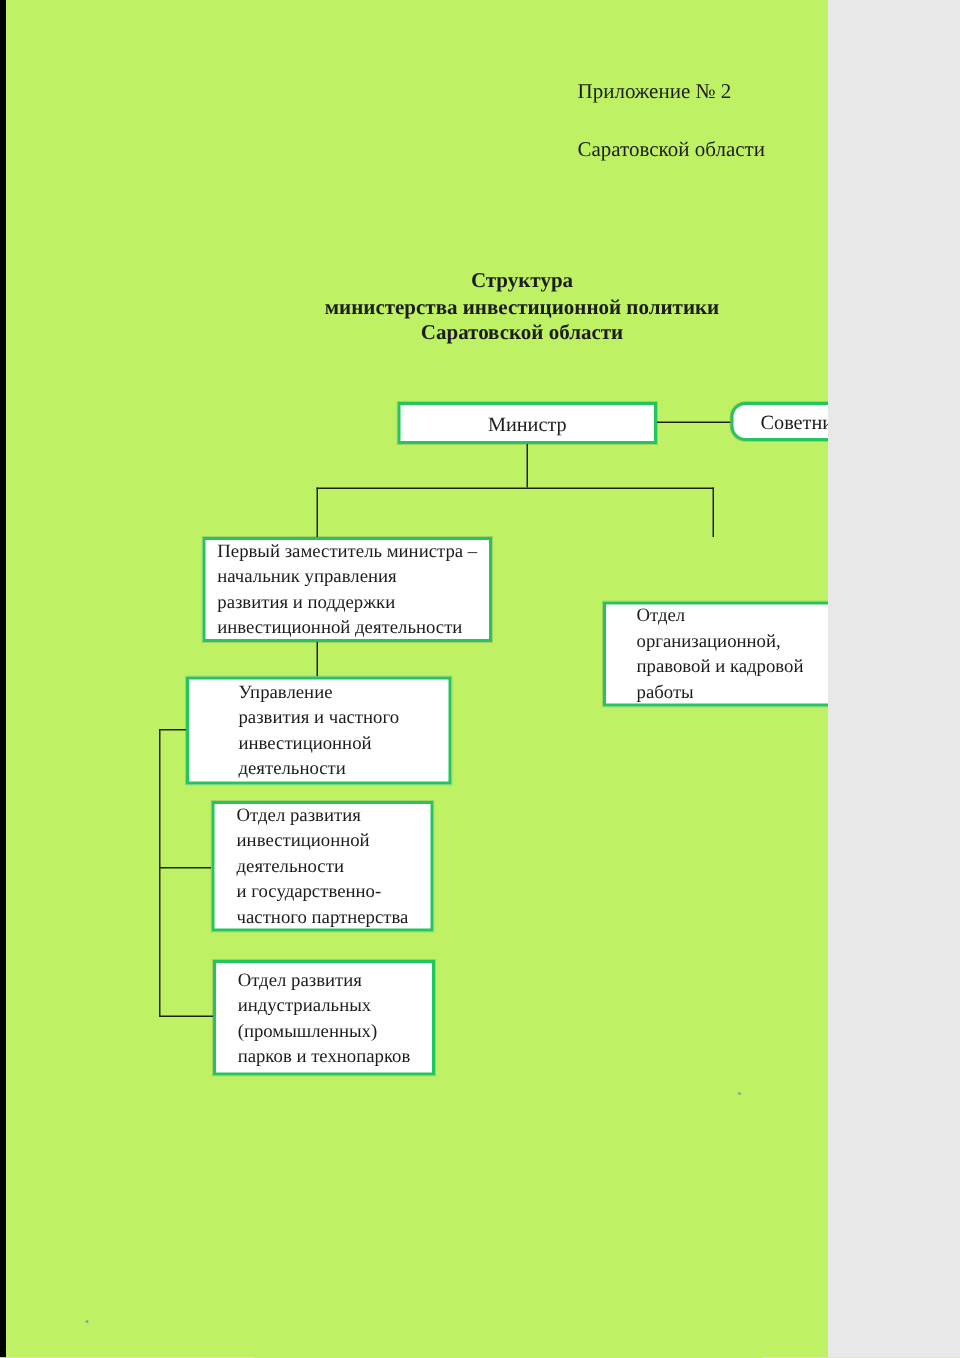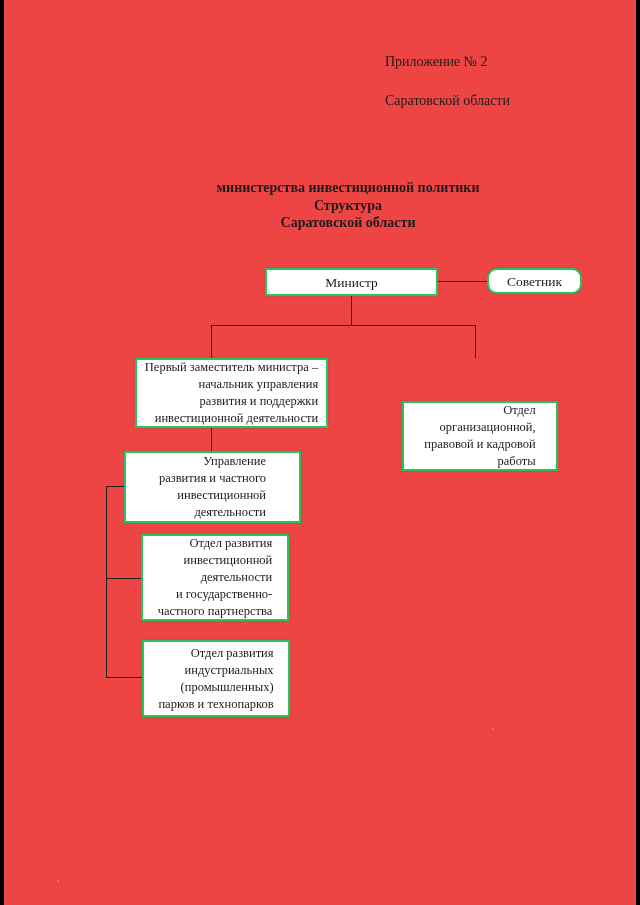--- a/index.html
+++ b/index.html
@@ -1,35 +1,35 @@
 <!DOCTYPE html>
 <html><head>
 <meta charset="utf-8">
 <style>
   html,body{margin:0;padding:0;background:#e8e8e8;}
   .page{
-    position:relative;width:640px;height:905px;background:#ef4444;
+    position:relative;width:552px;height:905px;background:#bef264;
     font-family:"Liberation Serif","DejaVu Serif",serif;color:#1c1c1c;
     overflow:hidden;
   }
   .scan-bar{position:absolute;background:#000;}
   .scan-bar.left{left:0;top:0;width:4px;height:905px;}
   .scan-bar.right{left:636px;top:0;width:4px;height:905px;}
   .speck{position:absolute;width:2px;height:2px;background:#9a9a9a;border-radius:50%;}
   .annex{position:absolute;left:385px;top:53px;font-size:14px;line-height:18px;}
   .approval{position:absolute;left:385px;top:92px;font-size:14px;line-height:18px;}
   .doc-title{
     position:absolute;left:60px;top:179px;width:576px;text-align:center;
     font-weight:bold;font-size:14px;line-height:17.5px;
   }
   .box{
     position:absolute;box-sizing:border-box;background:#fff;
     border:2px solid #22c55e;
     display:flex;align-items:center;justify-content:center;
-    text-align:right;white-space:pre-line;
+    text-align:left;white-space:pre-line;
     font-size:12.5px;line-height:17px;
     box-shadow:0 0 0 0.5px rgba(70,70,70,0.25);
   }
   .box.minister{left:265px;top:268px;width:173px;height:28px;border-width:2px;font-size:13.5px;}
   .box.advisor{left:487px;top:268px;width:95px;height:26px;font-size:13.5px;border-radius:10px;}
   .box.first-deputy{left:115px;top:358px;width:193px;height:70px;margin-left:20px;}
   .box.org-dept{left:402px;top:358px;width:156px;height:70px;margin-top:43px;}
   .box.directorate{left:124px;top:451px;width:177px;height:72px;}
   .box.invest-dept{left:141px;top:534px;width:148px;height:87px;}
   .box.parks-dept{left:142px;top:640px;width:148px;height:77px;}
@@ -57,22 +57,22 @@
   <div class="speck" style="left:57px;top:880px;"></div>
   <div class="speck" style="left:492px;top:728px;"></div>
 
   <div class="annex">Приложение № 2</div>
 
   <div class="approval">
     <div>Саратовской области</div>
   </div>
 
   <div class="doc-title">
+    <div>Структура</div>
     <div>министерства инвестиционной политики</div>
-    <div>Структура</div>
     <div>Саратовской области</div>
   </div>
 
   <div class="line h c-minister-advisor"></div>
   <div class="line v c-minister-down"></div>
   <div class="line h c-level2-span"></div>
   <div class="line v c-drop-left"></div>
   <div class="line v c-drop-right"></div>
   <div class="line v c-deputy-directorate"></div>
   <div class="line h c-rail-top"></div>

